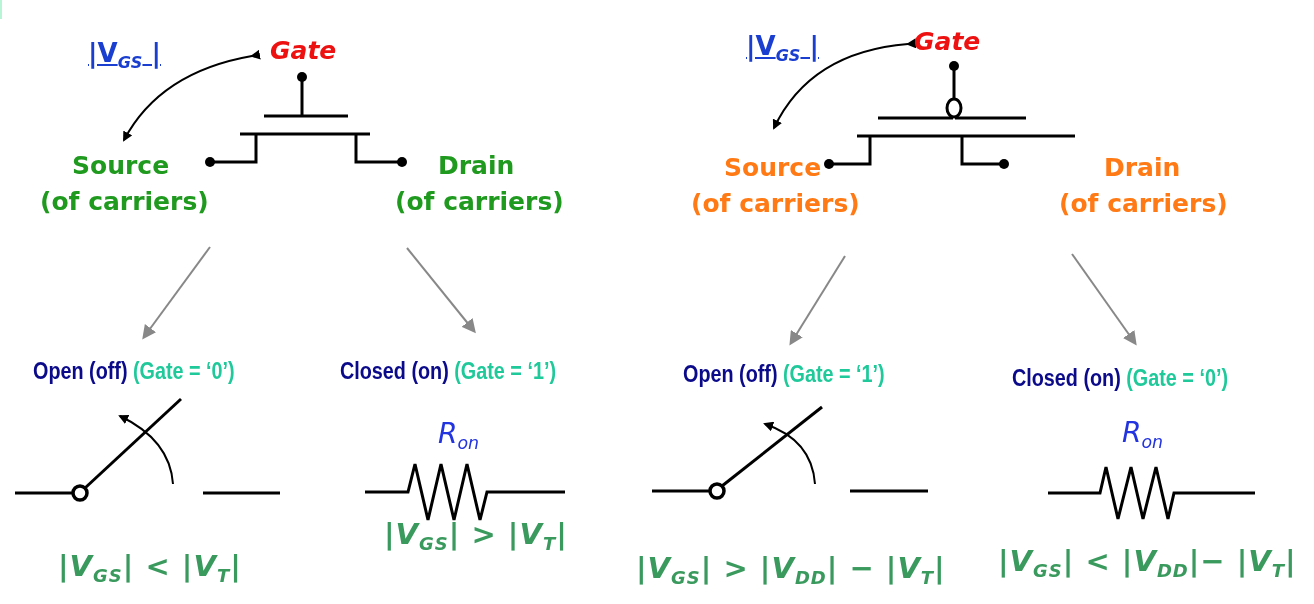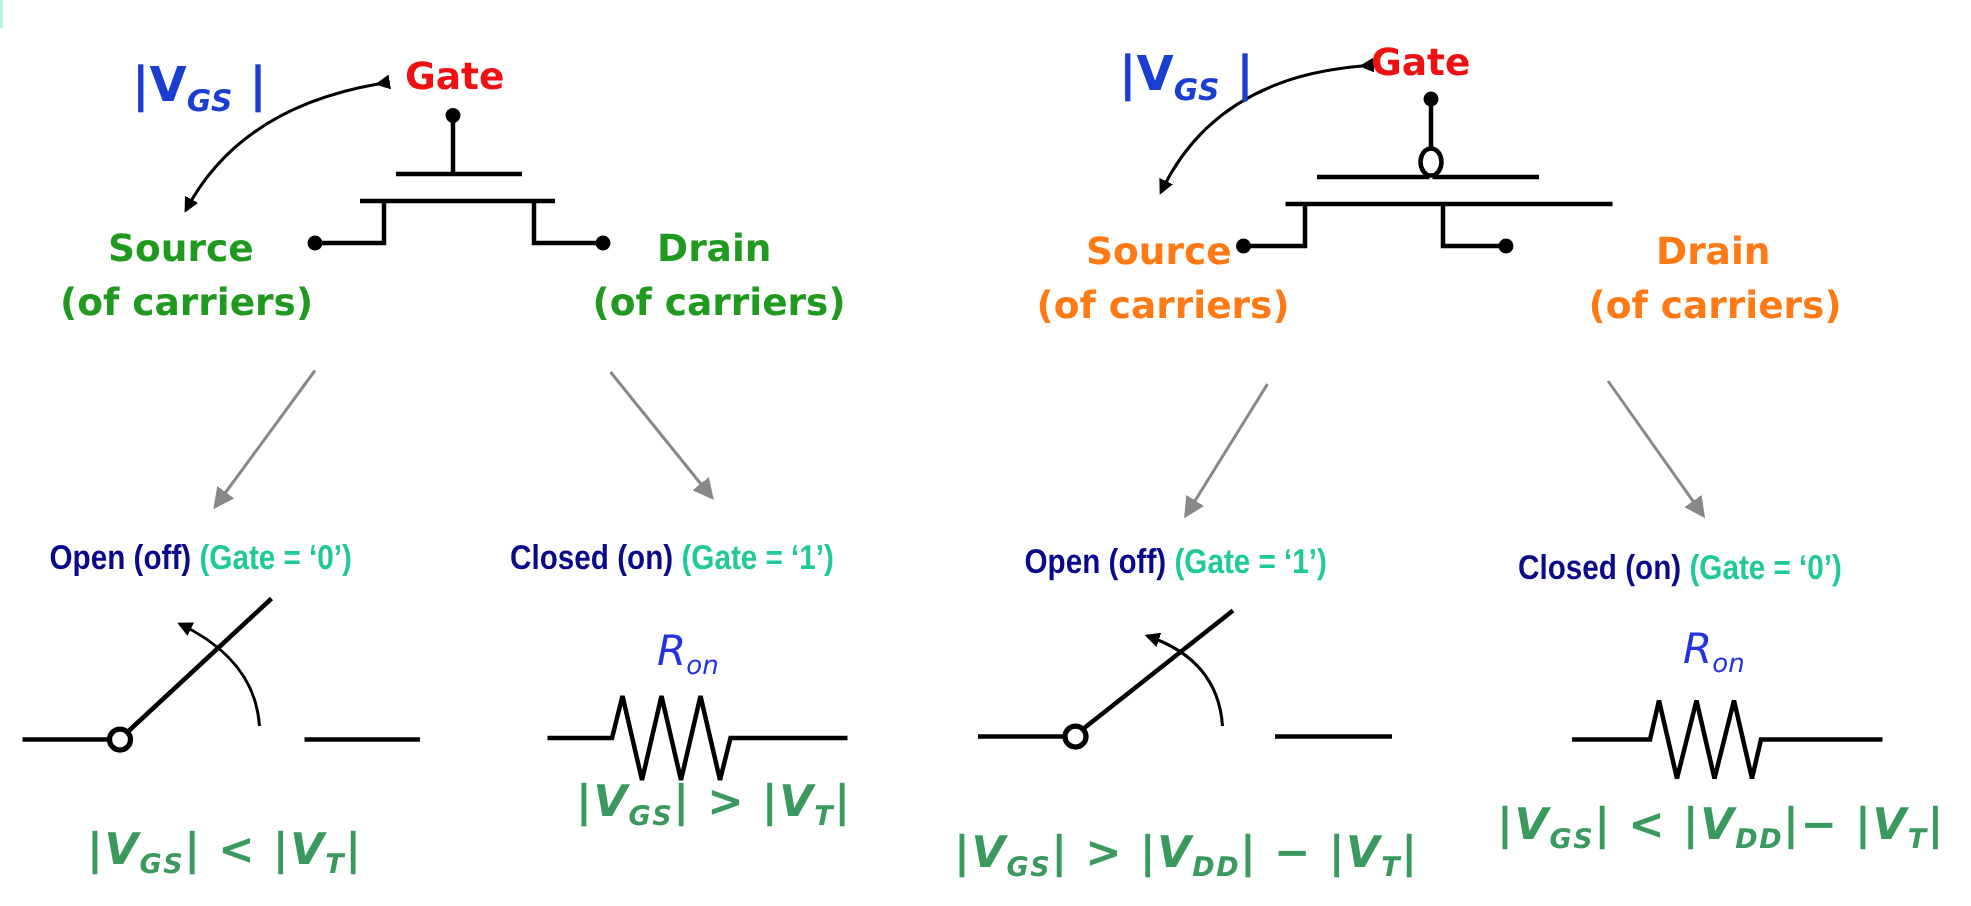--- a/index.html
+++ b/index.html
@@ -4,25 +4,25 @@
 <style>
   html, body { margin: 0; padding: 0; background: #ffffff; }
   body { width: 1314px; height: 604px; position: relative; overflow: hidden; font-family: "DejaVu Sans", "Liberation Sans", sans-serif; }
   #canvas { position: absolute; left: 0; top: 0; }
   .lbl { position: absolute; font-weight: bold; white-space: nowrap; line-height: 1; }
   .big { font-size: 25px; }
   .state { font-family: "Liberation Sans", sans-serif; font-size: 23px; font-weight: bold; transform: scaleX(0.86); transform-origin: left top; }
   .cond { font-size: 29px; font-weight: bold; color: #3a9a5e; font-family: "DejaVu Sans", sans-serif; letter-spacing: 1px; }
   .cond i, .vgs i, .ron i { font-style: italic; }
   .sub { font-size: 0.62em; vertical-align: -0.35em; font-style: italic; }
-  .vgs { font-size: 32px; color: #1a3fd0; font-weight: bold; }
+  .vgs { font-size: 26px; color: #1a3fd0; font-weight: bold; text-decoration: underline; }
   .ron { font-size: 28px; color: #2233e0; font-weight: normal; }
   .c-green { color: #1f9a1f; }
   .c-orange { color: #ff7a14; }
-  .c-red { color: #ee1111; }
+  .c-red { color: #ee1111; font-style: italic; }
   .c-navy { color: #0a0a8a; }
   .c-teal { color: #1fc99a; }
   .edge-mark { position: absolute; left: 0; top: 0; width: 2px; height: 19px; background: #b8f5d6; }
 </style>
 </head>
 <body>
 
 <div class="edge-mark"></div>
 
 <svg id="canvas" width="1314" height="604">
@@ -106,13 +106,13 @@
 <div class="lbl big c-orange" style="left:724px; top:155px;">Source</div>
 <div class="lbl big c-orange" style="left:691px; top:191px;">(of carriers)</div>
 <div class="lbl big c-orange" style="left:1104px; top:155px;">Drain</div>
 <div class="lbl big c-orange" style="left:1059px; top:191px;">(of carriers)</div>
 
 <div class="lbl state" style="left:683px; top:363px;"><span class="c-navy">Open (off)</span> <span class="c-teal">(Gate = ‘1’)</span></div>
 <div class="lbl state" style="left:1012px; top:367px;"><span class="c-navy">Closed (on)</span> <span class="c-teal">(Gate = ‘0’)</span></div>
 <div class="lbl ron" style="left:1122px; top:419px;"><i>R</i><span class="sub">on</span></div>
 
 <div class="lbl cond" style="left:636px; top:554px;"><i>|V</i><span class="sub">GS</span><i>| &gt; |V</i><span class="sub">DD</span><i>| − |V</i><span class="sub">T</span><span>|</span></div>
-<div class="lbl cond" style="left:998px; top:535px;text-align:center;"><i>|V</i><span class="sub">GS</span><i>| &lt; |V</i><span class="sub">DD</span><i>|− |V</i><span class="sub">T</span><span>|</span></div>
+<div class="lbl cond" style="left:998px; top:547px;text-align:center;"><i>|V</i><span class="sub">GS</span><i>| &lt; |V</i><span class="sub">DD</span><i>|− |V</i><span class="sub">T</span><span>|</span></div>
 
 </body></html>

